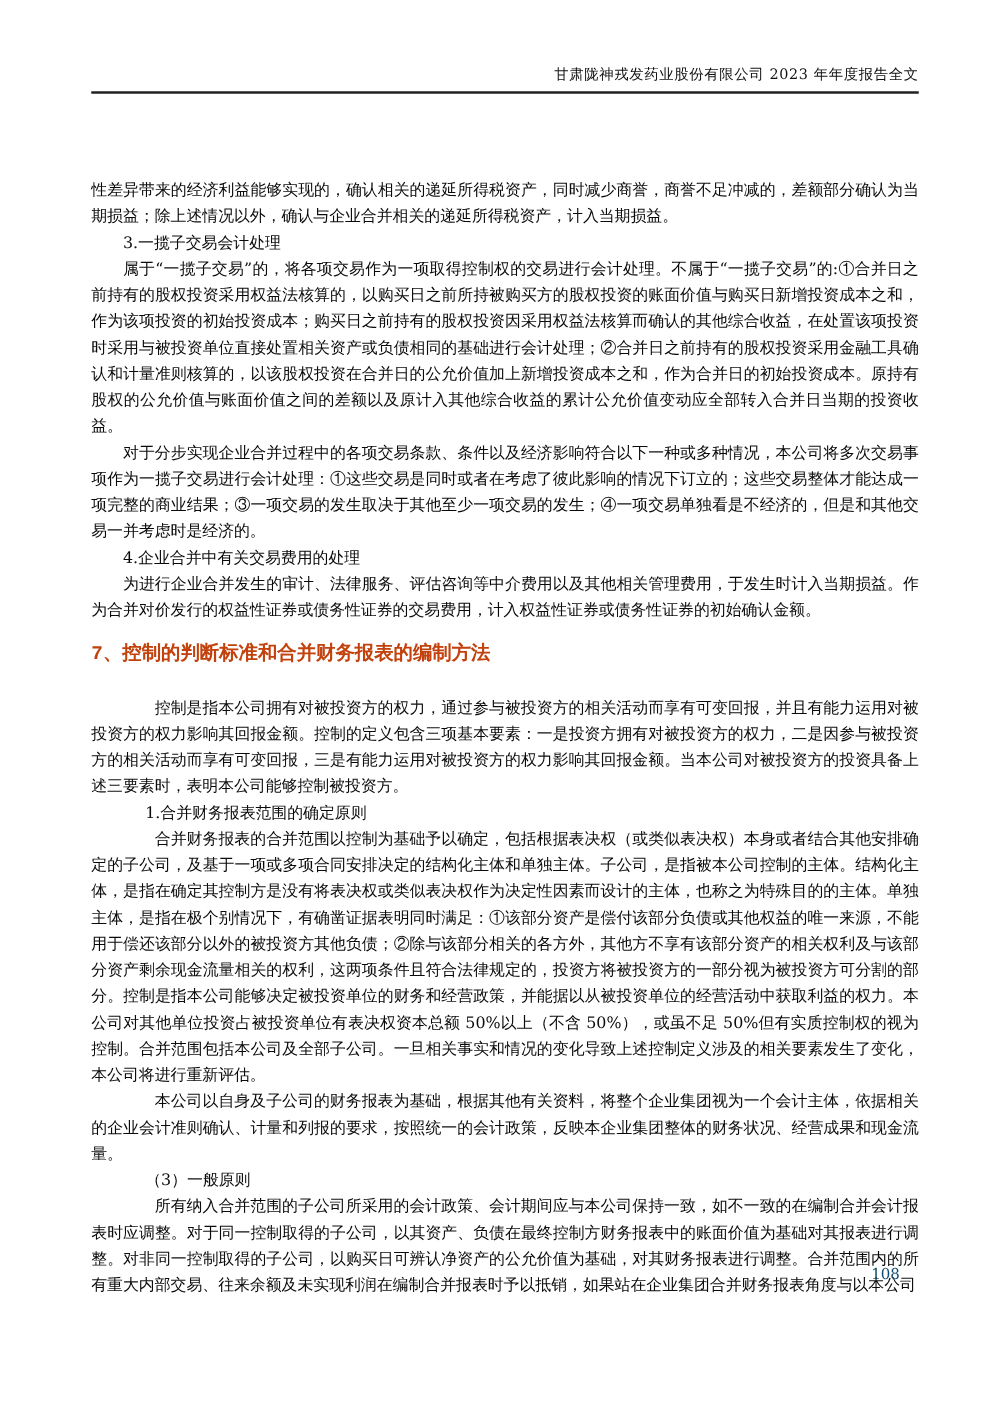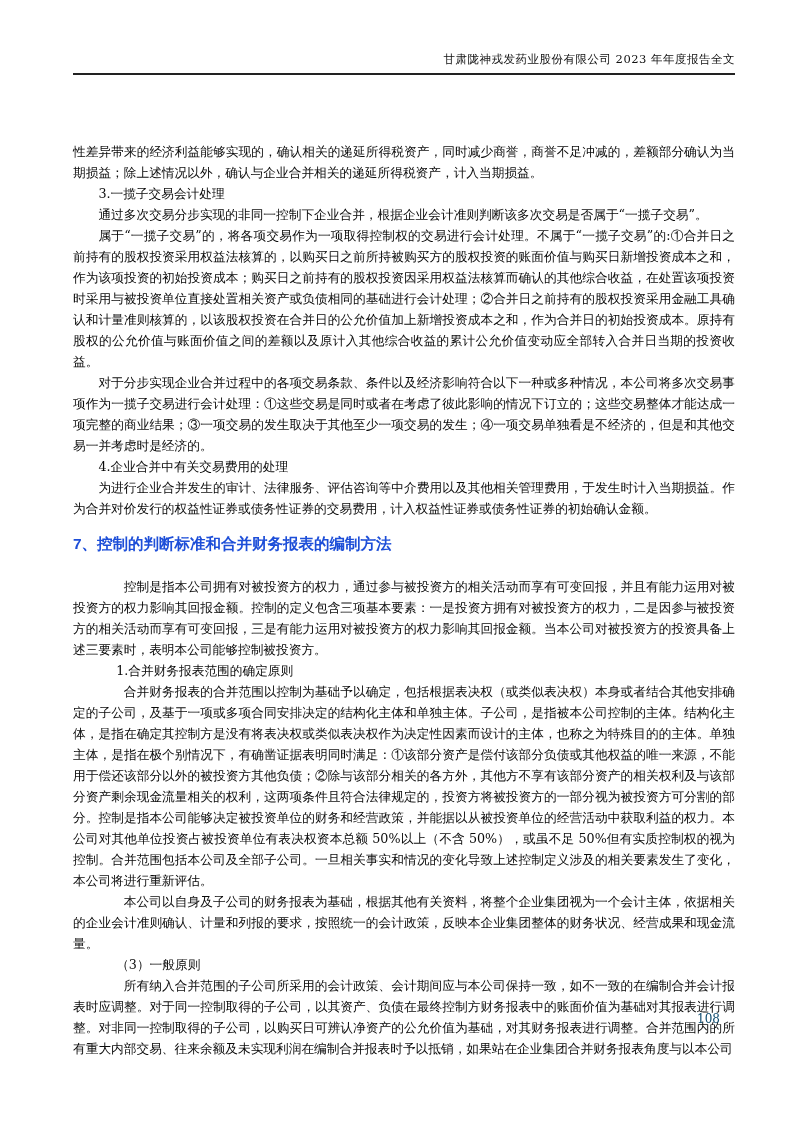--- a/index.html
+++ b/index.html
@@ -48,27 +48,27 @@
   .content p {
     margin: 0;
     padding: 0;
   }
   .cont { text-indent: 0; }
   .ind2 { text-indent: 2em; }
   .ind3 { text-indent: 3.4em; }
   .ind4 { text-indent: 4em; }
   .section-heading {
     margin: 13px 0 20px 0;
-    font-family: Liberation Sans, sans-serif;
+    font-family: Liberation Mono, monospace;
     font-weight: bold;
     font-size: 15.5px;
     line-height: 24px;
     text-align: left;
     text-indent: 0;
-    color: #1d4ed8;
+    color: #c2410c;
   }
   .footer-pagenum {
     position: absolute;
     top: 1012px;
     left: 697px;
     font-size: 12px;
     color: #0c4a6e;
   }
 </style>
 </head>
@@ -77,21 +77,20 @@
 <div class="page">
 
   <div class="header">
     <span>甘肃陇神戎发药业股份有限公司 2023 年年度报告全文</span>
   </div>
   <div class="header-rule"></div>
 
   <div class="content">
     <p class="cont">性差异带来的经济利益能够实现的，确认相关的递延所得税资产，同时减少商誉，商誉不足冲减的，差额部分确认为当期损益；除上述情况以外，确认与企业合并相关的递延所得税资产，计入当期损益。</p>
     <p class="ind2">3.一揽子交易会计处理</p>
-    <p class="ind2">通过多次交易分步实现的非同一控制下企业合并，根据企业会计准则判断该多次交易是否属于“一揽子交易”。</p>
     <p class="ind2">属于“一揽子交易”的，将各项交易作为一项取得控制权的交易进行会计处理。不属于“一揽子交易”的:①合并日之前持有的股权投资采用权益法核算的，以购买日之前所持被购买方的股权投资的账面价值与购买日新增投资成本之和，作为该项投资的初始投资成本；购买日之前持有的股权投资因采用权益法核算而确认的其他综合收益，在处置该项投资时采用与被投资单位直接处置相关资产或负债相同的基础进行会计处理；②合并日之前持有的股权投资采用金融工具确认和计量准则核算的，以该股权投资在合并日的公允价值加上新增投资成本之和，作为合并日的初始投资成本。原持有股权的公允价值与账面价值之间的差额以及原计入其他综合收益的累计公允价值变动应全部转入合并日当期的投资收益。</p>
     <p class="ind2">对于分步实现企业合并过程中的各项交易条款、条件以及经济影响符合以下一种或多种情况，本公司将多次交易事项作为一揽子交易进行会计处理：①这些交易是同时或者在考虑了彼此影响的情况下订立的；这些交易整体才能达成一项完整的商业结果；③一项交易的发生取决于其他至少一项交易的发生；④一项交易单独看是不经济的，但是和其他交易一并考虑时是经济的。</p>
     <p class="ind2">4.企业合并中有关交易费用的处理</p>
     <p class="ind2">为进行企业合并发生的审计、法律服务、评估咨询等中介费用以及其他相关管理费用，于发生时计入当期损益。作为合并对价发行的权益性证券或债务性证券的交易费用，计入权益性证券或债务性证券的初始确认金额。</p>
 
     <h2 class="section-heading">7、控制的判断标准和合并财务报表的编制方法</h2>
 
     <p class="ind4">控制是指本公司拥有对被投资方的权力，通过参与被投资方的相关活动而享有可变回报，并且有能力运用对被投资方的权力影响其回报金额。控制的定义包含三项基本要素：一是投资方拥有对被投资方的权力，二是因参与被投资方的相关活动而享有可变回报，三是有能力运用对被投资方的权力影响其回报金额。当本公司对被投资方的投资具备上述三要素时，表明本公司能够控制被投资方。</p>
     <p class="ind3">1.合并财务报表范围的确定原则</p>
     <p class="ind4">合并财务报表的合并范围以控制为基础予以确定，包括根据表决权（或类似表决权）本身或者结合其他安排确定的子公司，及基于一项或多项合同安排决定的结构化主体和单独主体。子公司，是指被本公司控制的主体。结构化主体，是指在确定其控制方是没有将表决权或类似表决权作为决定性因素而设计的主体，也称之为特殊目的的主体。单独主体，是指在极个别情况下，有确凿证据表明同时满足：①该部分资产是偿付该部分负债或其他权益的唯一来源，不能用于偿还该部分以外的被投资方其他负债；②除与该部分相关的各方外，其他方不享有该部分资产的相关权利及与该部分资产剩余现金流量相关的权利，这两项条件且符合法律规定的，投资方将被投资方的一部分视为被投资方可分割的部分。控制是指本公司能够决定被投资单位的财务和经营政策，并能据以从被投资单位的经营活动中获取利益的权力。本公司对其他单位投资占被投资单位有表决权资本总额 50%以上（不含 50%），或虽不足 50%但有实质控制权的视为控制。合并范围包括本公司及全部子公司。一旦相关事实和情况的变化导致上述控制定义涉及的相关要素发生了变化，本公司将进行重新评估。</p>

